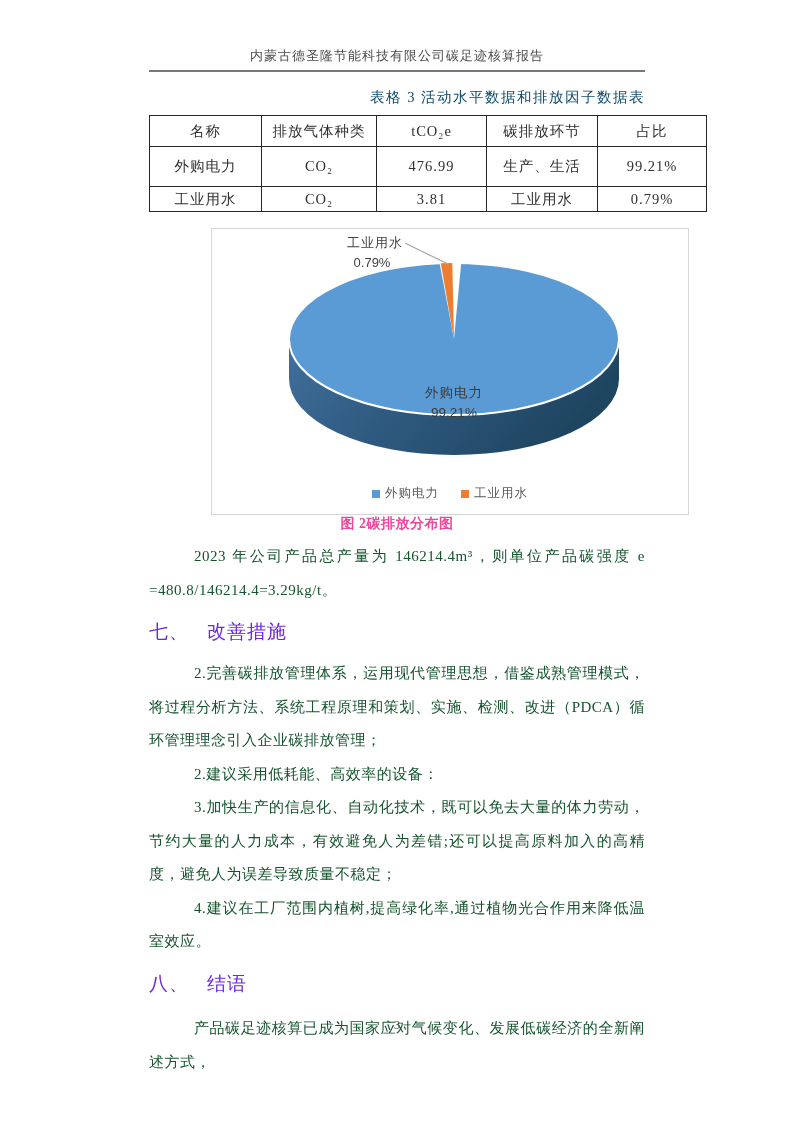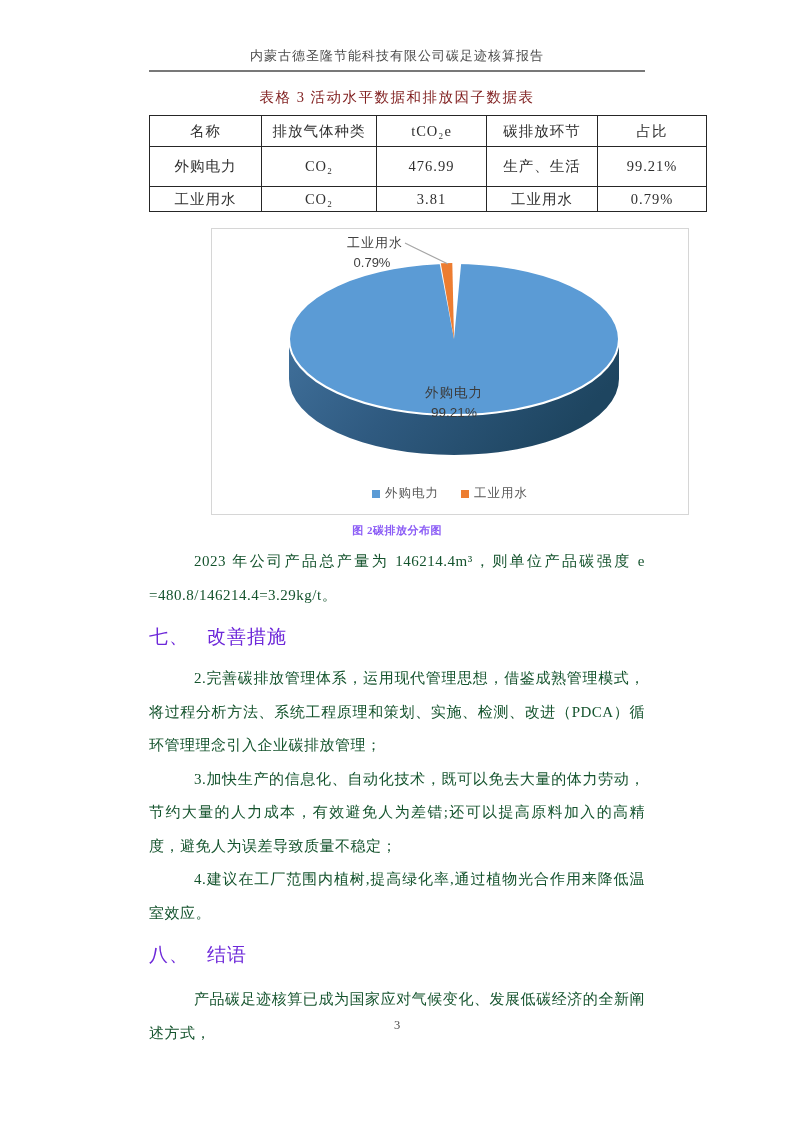--- a/index.html
+++ b/index.html
@@ -25,24 +25,24 @@
     color: #4a4a4a;
   }
   .header-rule {
     margin-top: 5px;
     border-bottom: 2.5px solid #787878;
   }
 
   
   .table-title {
     margin-top: 16px;
-    text-align: center;
+    text-align: right;
     font-size: 14.5px;
     letter-spacing: 1.5px;
-    color: #7f1d1d;
+    color: #0c4a6e;
   }
   table.data-table {
     margin: 8px auto 0;
     border-collapse: collapse;
     table-layout: fixed;
     width: 557px;
     font-size: 14.5px;
     color: #2f2f2f;
   }
   table.data-table td {
@@ -78,25 +78,24 @@
     align-items: center;
     gap: 22px;
     font-size: 12.5px;
     color: #595959;
     letter-spacing: 1px;
   }
   .legend-item { display: flex; align-items: center; gap: 5px; }
   .legend-swatch { width: 8px; height: 8px; display: inline-block; }
 
   .figure-caption {
-    margin-top: 8px;
-    text-align: center;
-    font-size: 11px;
+    text-align: center;
+    font-size: 14px;
     font-weight: bold;
-    color: #8b5cf6;
+    color: #ec4899;
     letter-spacing: 0.5px;
   }
 
   
   .par { font-size: 15px; line-height: 34px; color: #14532d; text-align: justify; letter-spacing: 0.5px; }
   .production { margin-top: 6px; }
   .production .l1 { text-indent: 45px; text-align: justify; text-align-last: justify; }
   .production .l2 { text-align: left; }
 
   h2.sec-heading {
@@ -203,20 +202,21 @@
     <div class="par production">
       <div class="l1">2023 年公司产品总产量为 146214.4m³，则单位产品碳强度 e</div>
       <div class="l2">=480.8/146214.4=3.29kg/t。</div>
     </div>
 
     <h2 class="sec-heading">
       <span class="sec-no">七、</span><span>改善措施</span>
     </h2>
 
     <p class="par num-item first-item">2.完善碳排放管理体系，运用现代管理思想，借鉴成熟管理模式，将过程分析方法、系统工程原理和策划、实施、检测、改进（PDCA）循环管理理念引入企业碳排放管理；</p>
+    <p class="par num-item">2.建议采用低耗能、高效率的设备：</p>
     <p class="par num-item">3.加快生产的信息化、自动化技术，既可以免去大量的体力劳动，节约大量的人力成本，有效避免人为差错;还可以提高原料加入的高精度，避免人为误差导致质量不稳定；</p>
     <p class="par num-item">4.建议在工厂范围内植树,提高绿化率,通过植物光合作用来降低温室效应。</p>
 
     <h2 class="sec-heading">
       <span class="sec-no">八、</span><span>结语</span>
     </h2>
 
     <p class="par sec8-par">产品碳足迹核算已成为国家应对气候变化、发展低碳经济的全新阐述方式，</p>
 
   </div>

